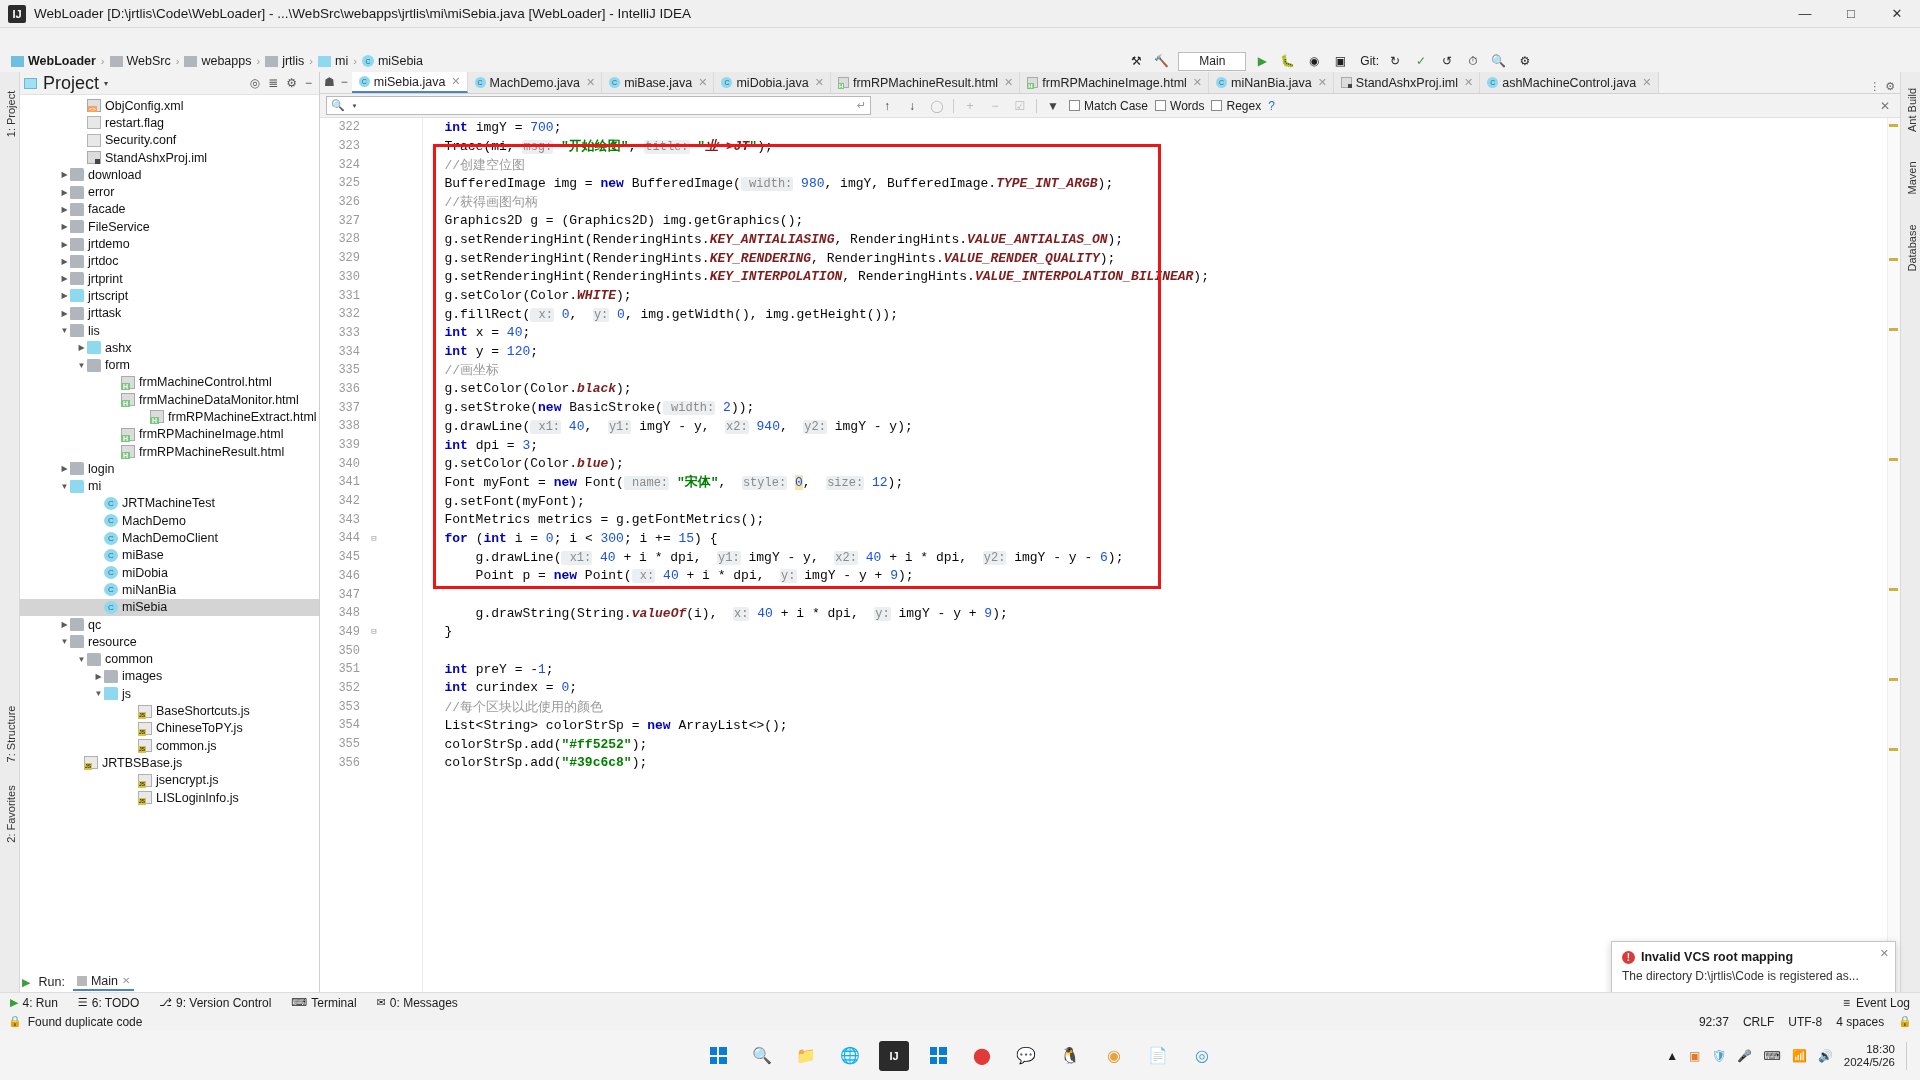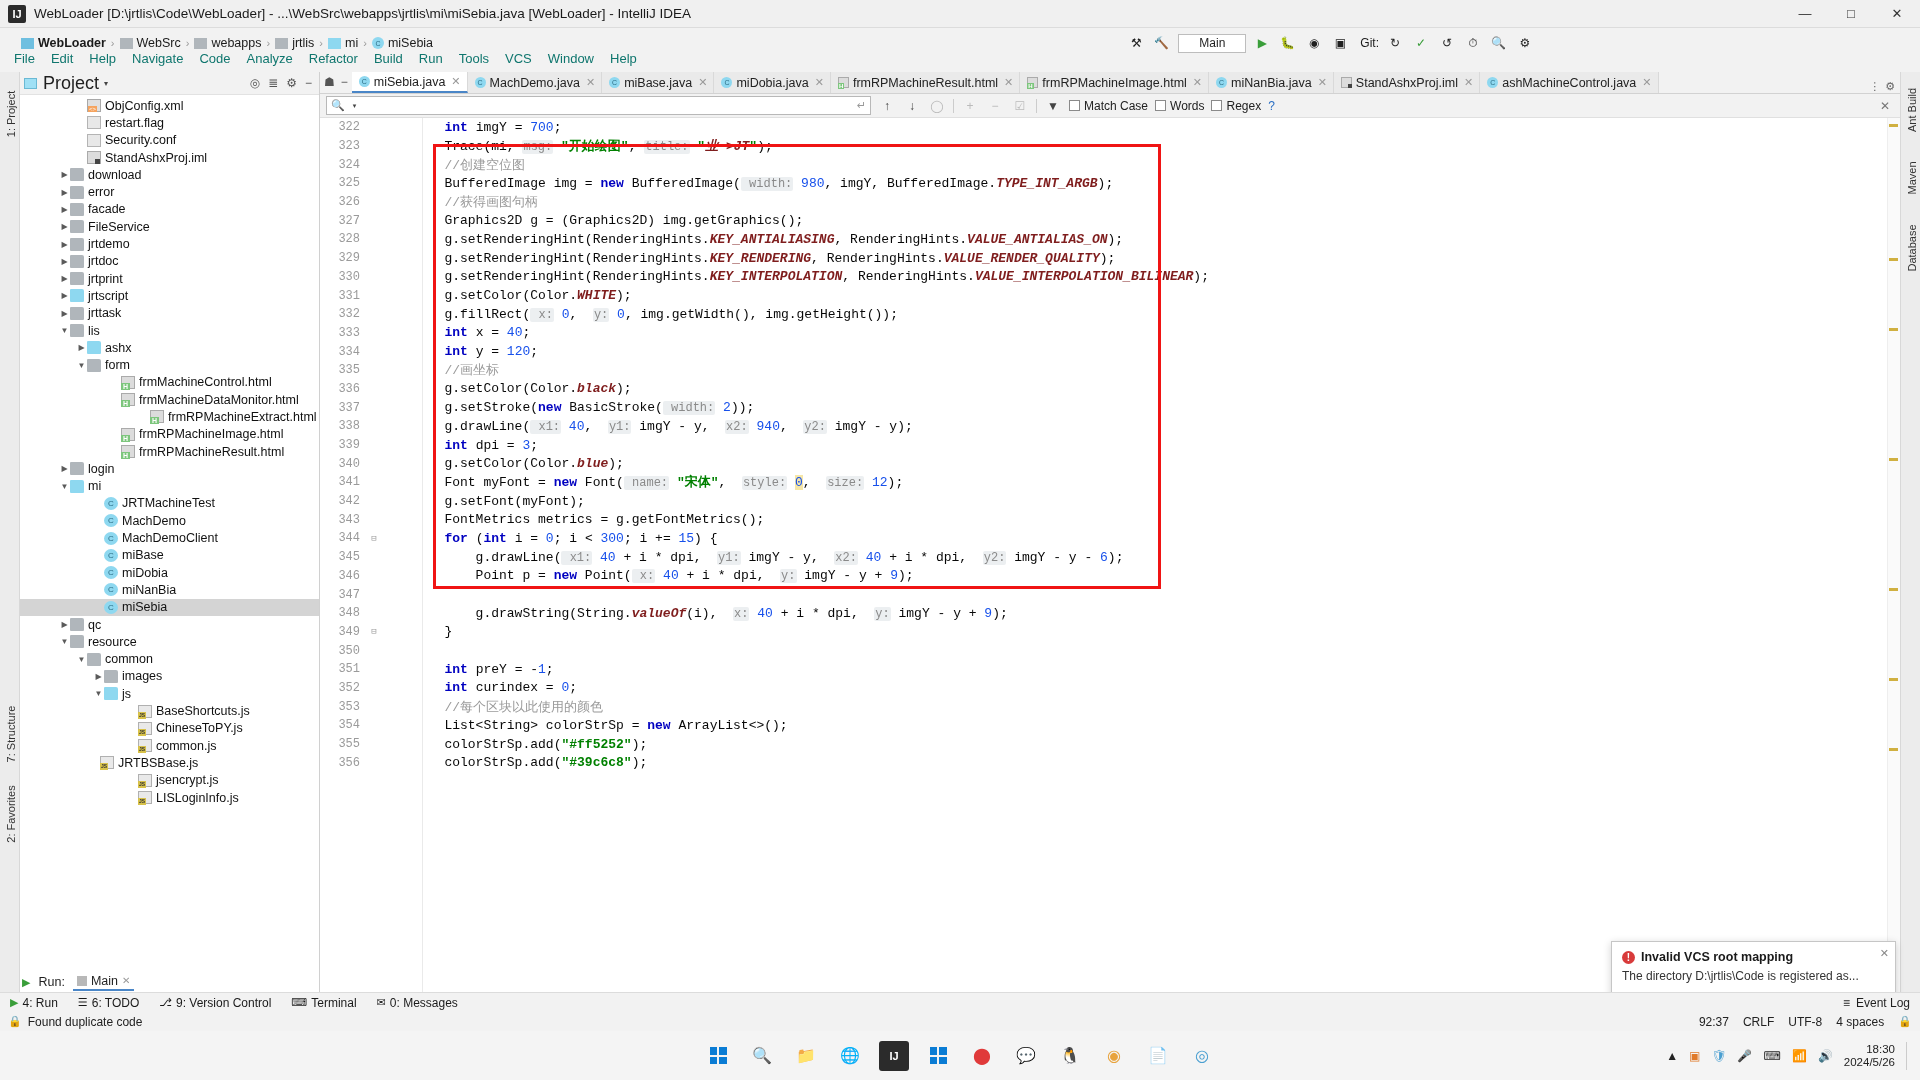--- a/index.html
+++ b/index.html
@@ -22,22 +22,22 @@
   .win-btns { margin-left:auto; display:flex; height:28px; }
   .win-btn { width:46px; height:28px; display:flex; align-items:center; justify-content:center;
     font-size:13px; color:#333; }
 
   
   .menubar { position:absolute; left:0; top:28px; width:1920px; height:22px;
     background:#f2f2f2; display:flex; align-items:center; padding-left:6px; }
   .menu-item { padding:2px 8px; font-size:13px; color:#0f766e; white-space:nowrap;margin-top:38px; }
 
   
-  .navbar { position:absolute; left:0; top:32px; width:1543px; height:22px;
-    background:#f2f2f2; display:flex; align-items:center; padding-left:21px; }
+  .navbar { position:absolute; left:0; top:50px; width:1543px; height:22px;
+    background:#f2f2f2; display:flex; align-items:center; padding-left:11px; }
   .crumb { display:flex; align-items:center; font-size:12.5px; color:#1a1a1a; }
   .crumb .ci { width:13px; height:11px; margin-right:4px; display:inline-block; }
   .crumb-sep { margin:0 5px; color:#999; font-size:11px; }
   .crumb.first { font-weight:bold; }
   .navbar-right { margin-left:auto; display:flex; align-items:center; gap:6px; padding-right:8px; }
   .run-config { display:flex; align-items:center; height:19px; border:1px solid #bdbdbd;
     background:#fff; padding:0 6px; font-size:12px; min-width:68px; justify-content:center; }
   .tb-ico { width:20px; height:20px; display:flex; align-items:center; justify-content:center; font-size:12px; }
   .git-label { font-size:12px; color:#1a1a1a; margin-left:4px; }
 
@@ -490,21 +490,21 @@
         <div class="row" style="padding-left: 107px;">
           <span class="arrow none">·</span>
           <span class="ic jsf"></span>
           <span class="lbl">ChineseToPY.js</span>
         </div>
         <div class="row" style="padding-left: 107px;">
           <span class="arrow none">·</span>
           <span class="ic jsf"></span>
           <span class="lbl">common.js</span>
         </div>
-        <div class="row" style="padding-left: 69px;">
+        <div class="row" style="padding-left: 53px;">
           <span class="arrow none">·</span>
           <span class="ic jsf"></span>
           <span class="lbl">JRTBSBase.js</span>
         </div>
         <div class="row" style="padding-left: 107px;">
           <span class="arrow none">·</span>
           <span class="ic jsf"></span>
           <span class="lbl">jsencrypt.js</span>
         </div>
         <div class="row" style="padding-left: 107px;">

